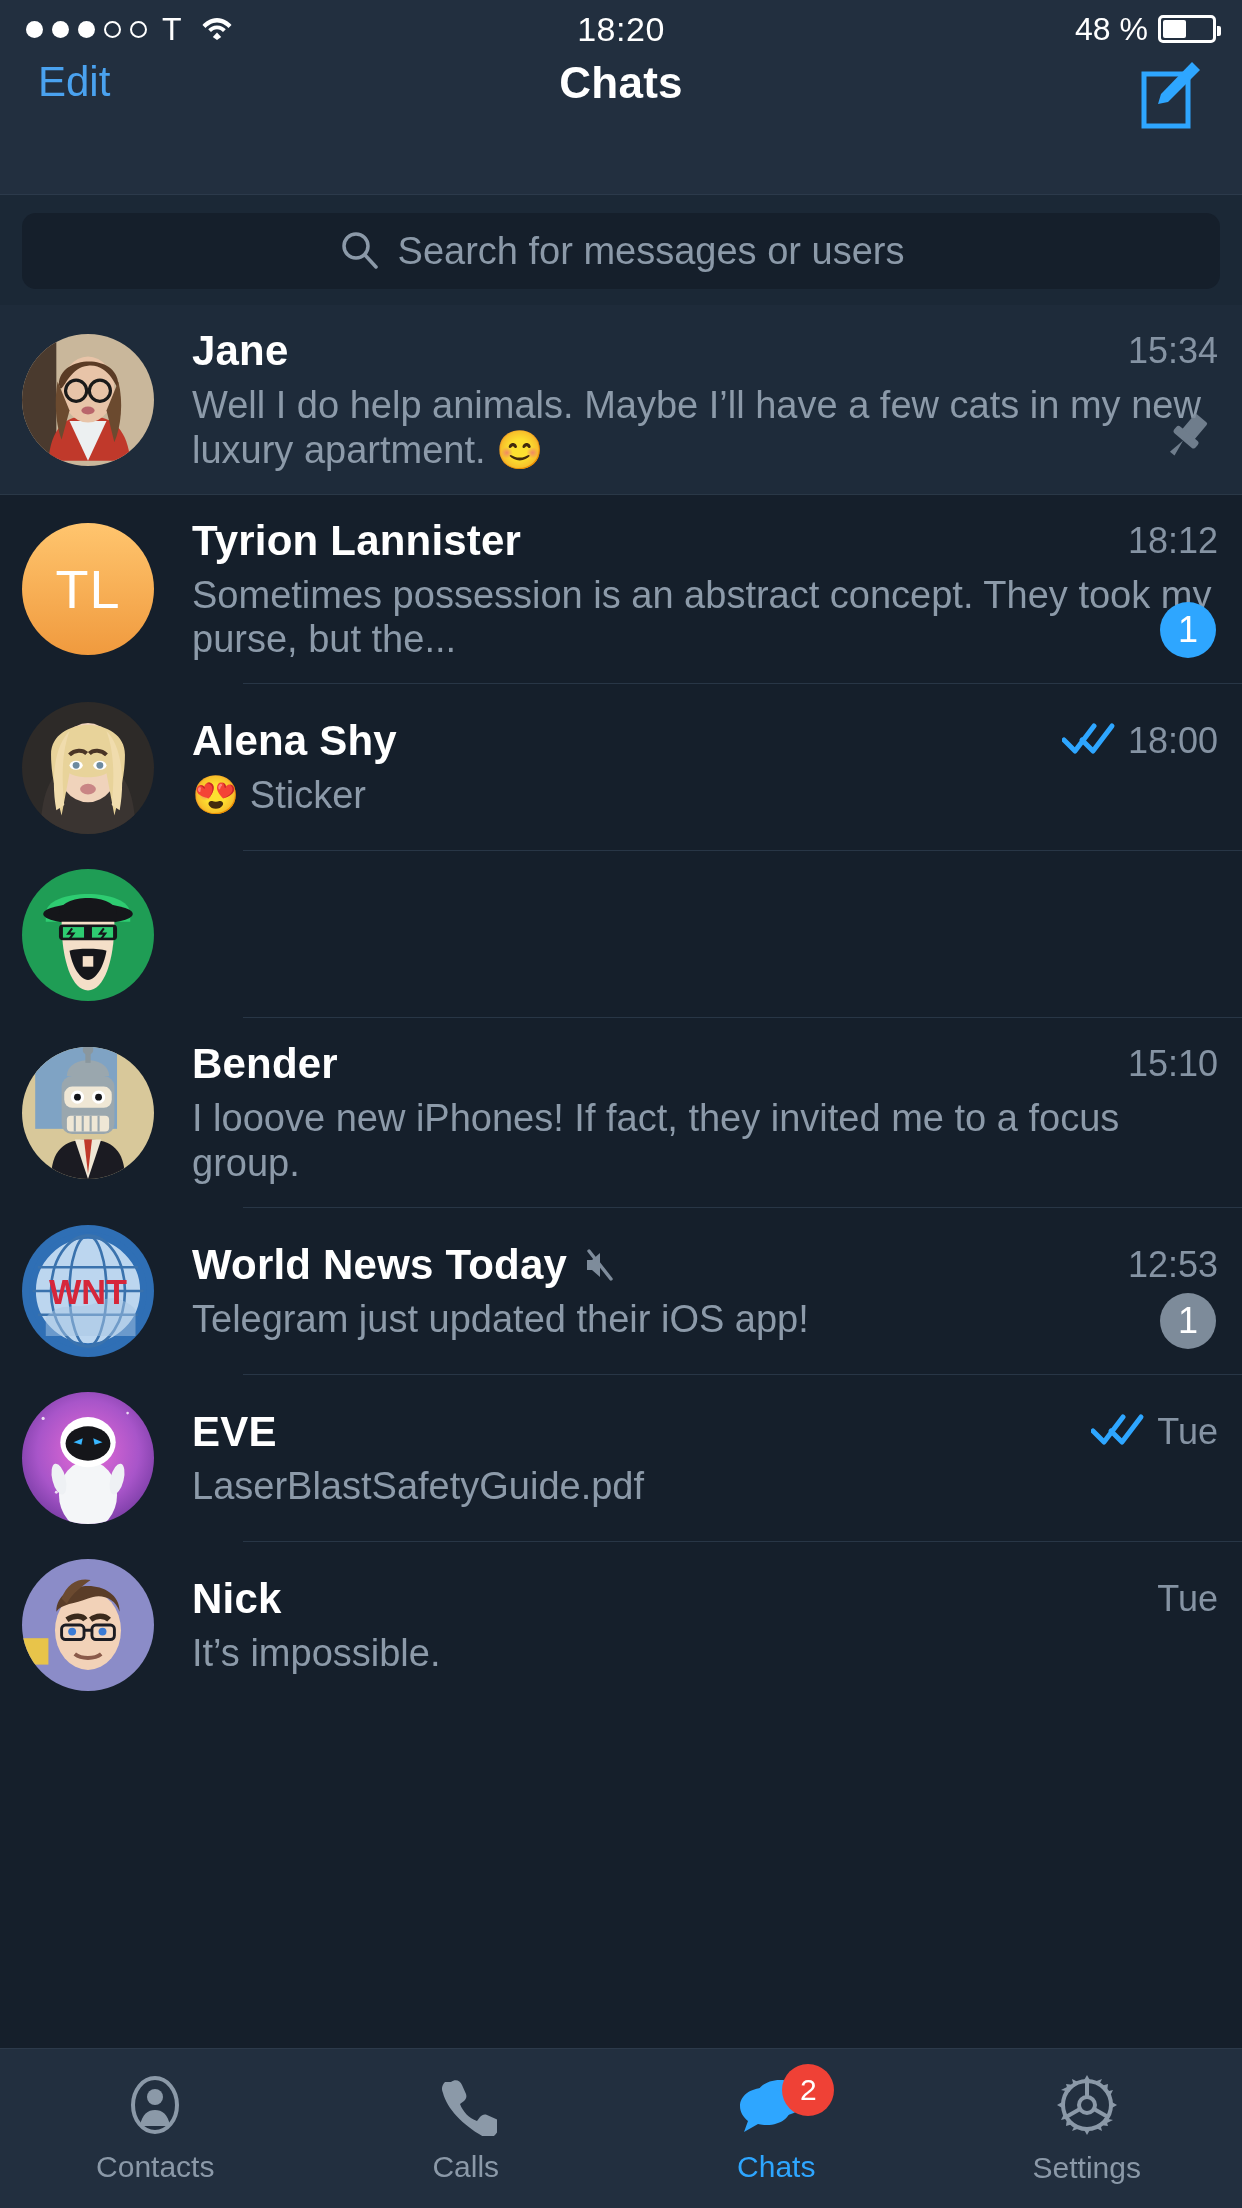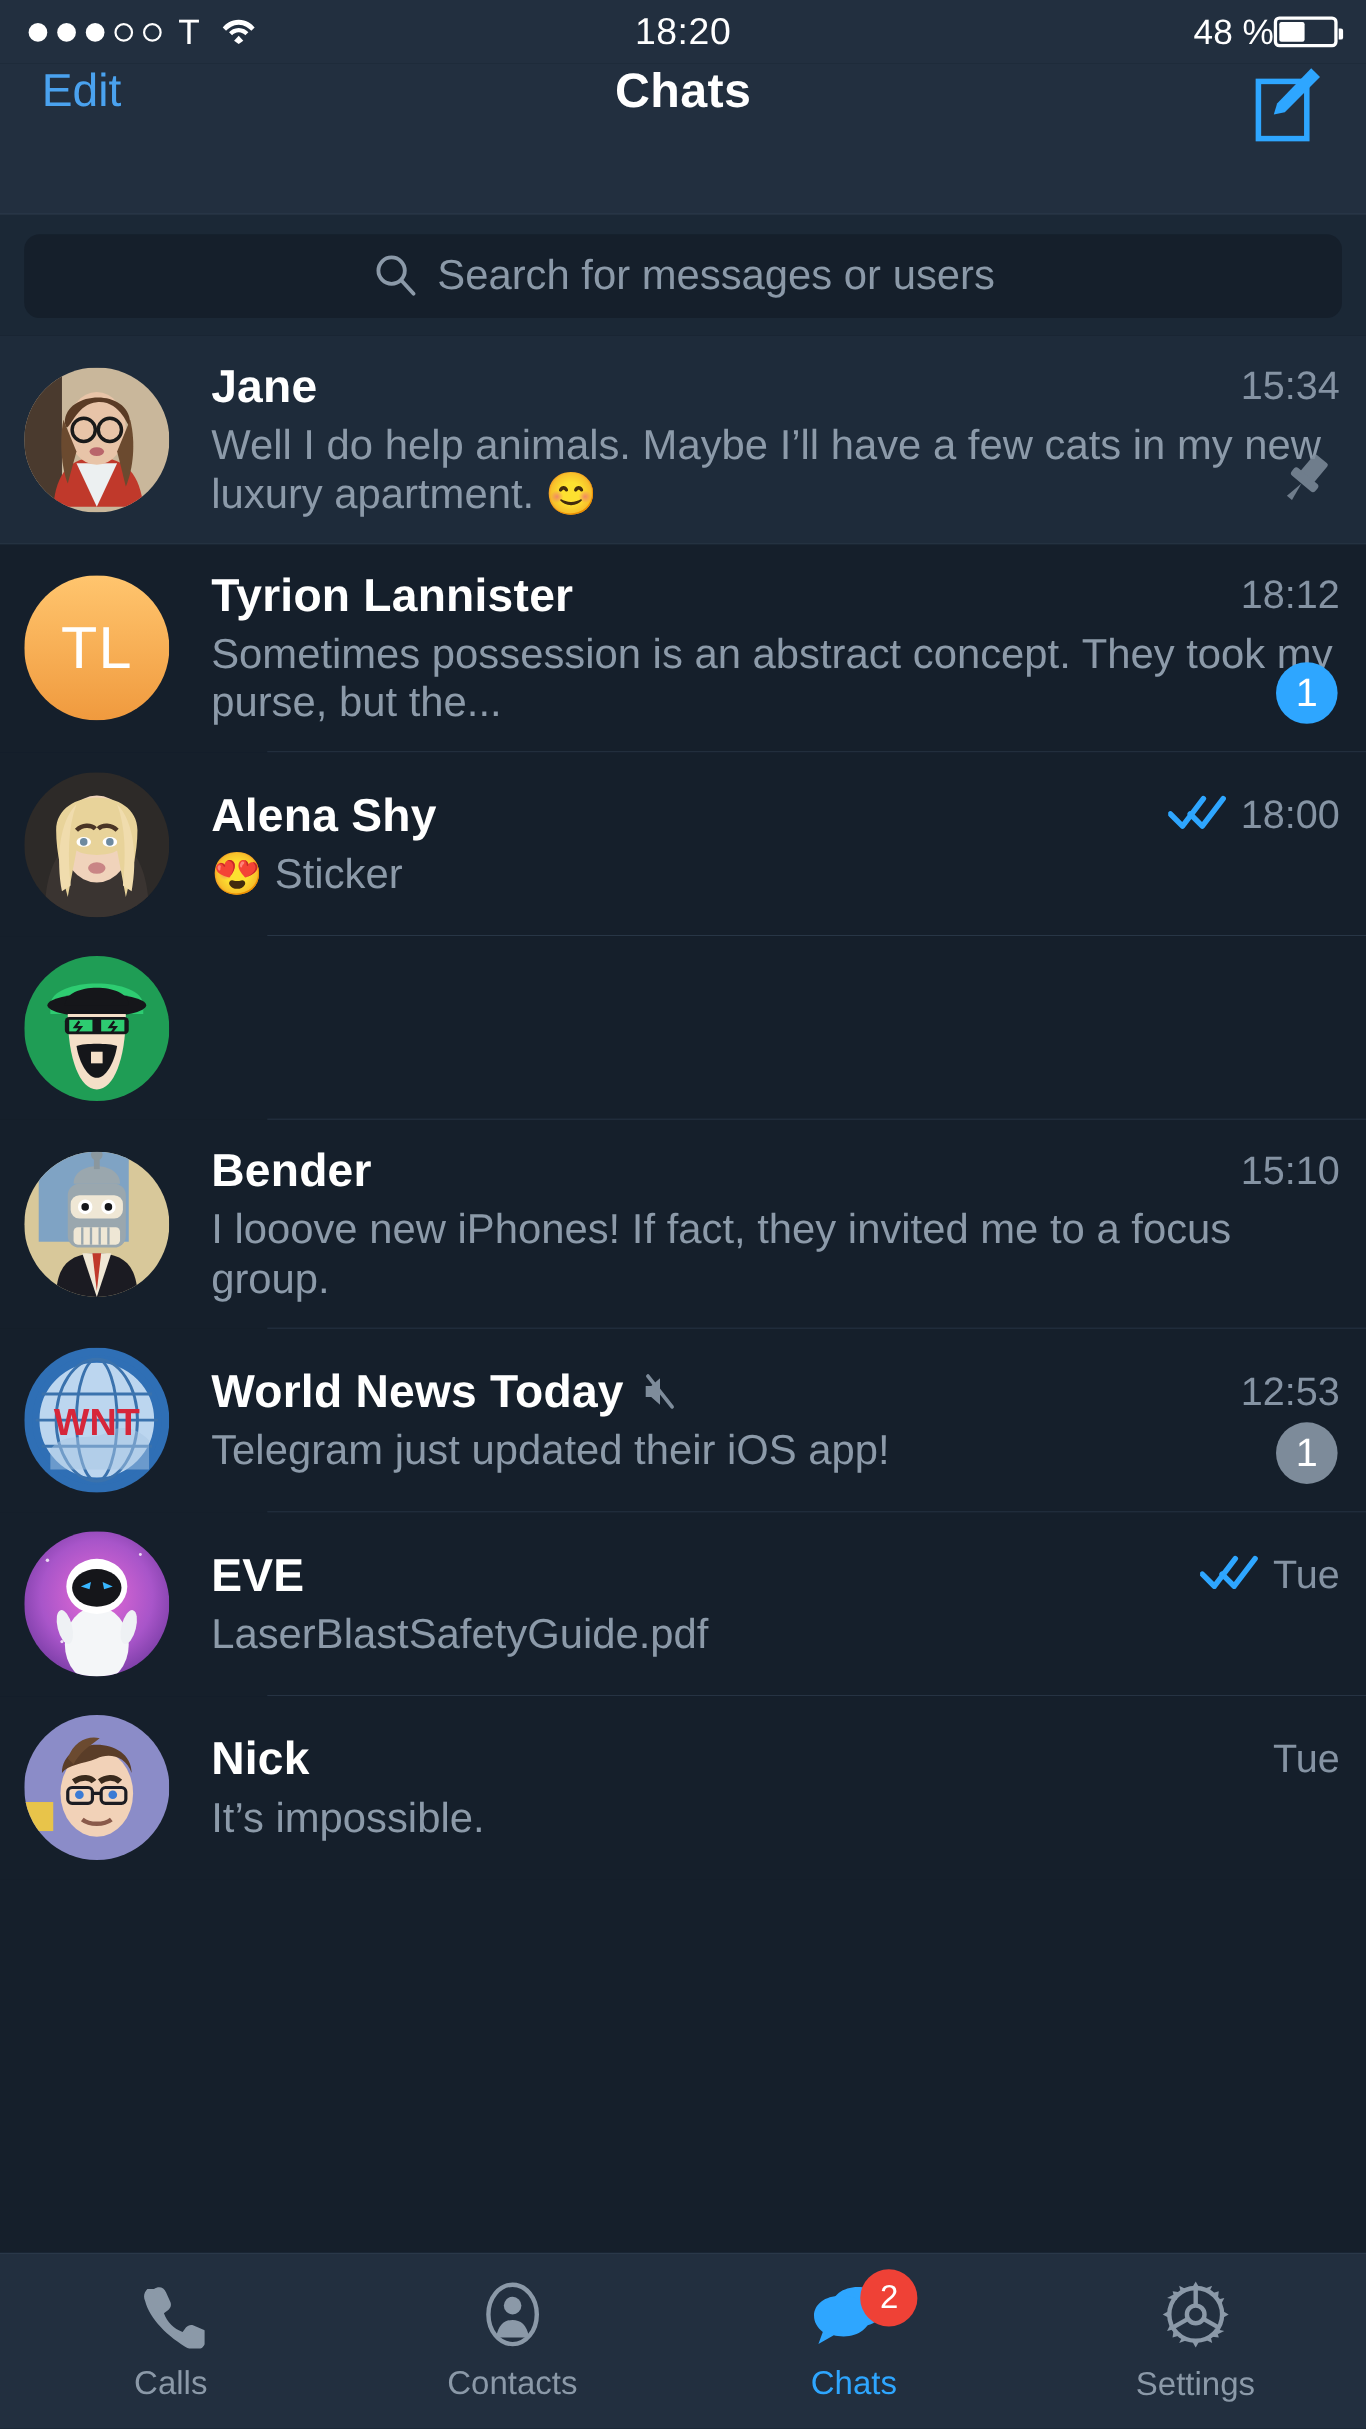--- a/index.html
+++ b/index.html
@@ -19,21 +19,21 @@
   }
   .sb-left { display: flex; align-items: center; gap: 9px; }
   .dot { width: 17px; height: 17px; border-radius: 50%; background:#ffffff; display:inline-block; }
   .dot.hollow { background: transparent; border: 2px solid #ffffff; }
   .carrier { font-size: 32px; letter-spacing: 1px; margin-left: 6px; }
   .wifi { margin-left: 8px; display:inline-block; }
   .sb-center {
     position: absolute; left: 0; right: 0; text-align: center;
     font-size: 34px; font-weight: 500; letter-spacing: 0.5px;
   }
-  .sb-right { margin-left:auto; display:flex; align-items:center; font-size: 32px; }
+  .sb-right { margin-left:auto; display:flex; align-items:center; gap: 10px; font-size: 32px; }
   .battery {
     width: 58px; height: 28px; border: 3px solid #ffffff; border-radius: 5px;
     position: relative; display:inline-block;
   }
   .battery::after {
     content:""; position:absolute; right:-8px; top: 8px; width:4px; height:10px;
     background:#ffffff; border-radius: 0 2px 2px 0;
   }
   .battery .fill { position:absolute; left:2px; top:2px; bottom:2px; width: 45%; background:#ffffff; border-radius:2px;}
 
@@ -452,34 +452,34 @@
         <div class="msg">It’s impossible.</div>
       </div>
     </div>
 
   </div>
 
   <div class="tabbar">
     <div class="tab">
       <span>
         <svg width="62" height="62" viewBox="0 0 62 62">
-          <path d="M16 8 c4 -3 9 -2 11 3 l4 9 c1 3 0 5 -2 7 l-4 3 c3 8 9 14 17 17 l3 -4 c2 -2 4 -3 7 -2 l9 4 c5 2 6 7 3 11 l-4 5 c-3 3 -7 4 -11 2 C29 52 12 35 8 19 c-2 -4 -1 -8 2 -11 Z" fill="#8b99a8"></path>
+          <ellipse cx="31" cy="31" rx="22" ry="27" fill="none" stroke="#8b99a8" stroke-width="4"></ellipse>
+          <circle cx="31" cy="23" r="8" fill="#8b99a8"></circle>
+          <path d="M16 52 C18 40 24 36 31 36 C38 36 44 40 46 52 Z" fill="#8b99a8"></path>
         </svg>
       </span>
-      <span class="tab-label">Calls</span>
+      <span class="tab-label">Contacts</span>
     </div>
     <div class="tab">
       <span>
         <svg width="62" height="62" viewBox="0 0 62 62">
-          <ellipse cx="31" cy="31" rx="22" ry="27" fill="none" stroke="#8b99a8" stroke-width="4"></ellipse>
-          <circle cx="31" cy="23" r="8" fill="#8b99a8"></circle>
-          <path d="M16 52 C18 40 24 36 31 36 C38 36 44 40 46 52 Z" fill="#8b99a8"></path>
+          <path d="M16 8 c4 -3 9 -2 11 3 l4 9 c1 3 0 5 -2 7 l-4 3 c3 8 9 14 17 17 l3 -4 c2 -2 4 -3 7 -2 l9 4 c5 2 6 7 3 11 l-4 5 c-3 3 -7 4 -11 2 C29 52 12 35 8 19 c-2 -4 -1 -8 2 -11 Z" fill="#8b99a8"></path>
         </svg>
       </span>
-      <span class="tab-label">Contacts</span>
+      <span class="tab-label">Calls</span>
     </div>
     <div class="tab active">
       <span>
         <svg width="72" height="62" viewBox="0 0 72 62">
           <path d="M40 6 c14 0 24 8 24 18 c0 10 -10 18 -24 18 c-3 0 -6 -0.4 -8 -1 l-12 7 l3 -10 c-4 -3 -7 -8 -7 -14 C16 14 26 6 40 6 Z" fill="#2ea6ff"></path>
           <path d="M24 14 c-14 0 -24 8 -24 18 c0 6 3 11 8 15 l-4 11 l14 -8 c2 .6 5 1 9 1 c14 0 24 -8 24 -18 c0 -11 -10 -19 -27 -19 Z" fill="#2ea6ff"></path>
         </svg>
       </span>
       <span class="tab-badge">2</span>
       <span class="tab-label">Chats</span>

